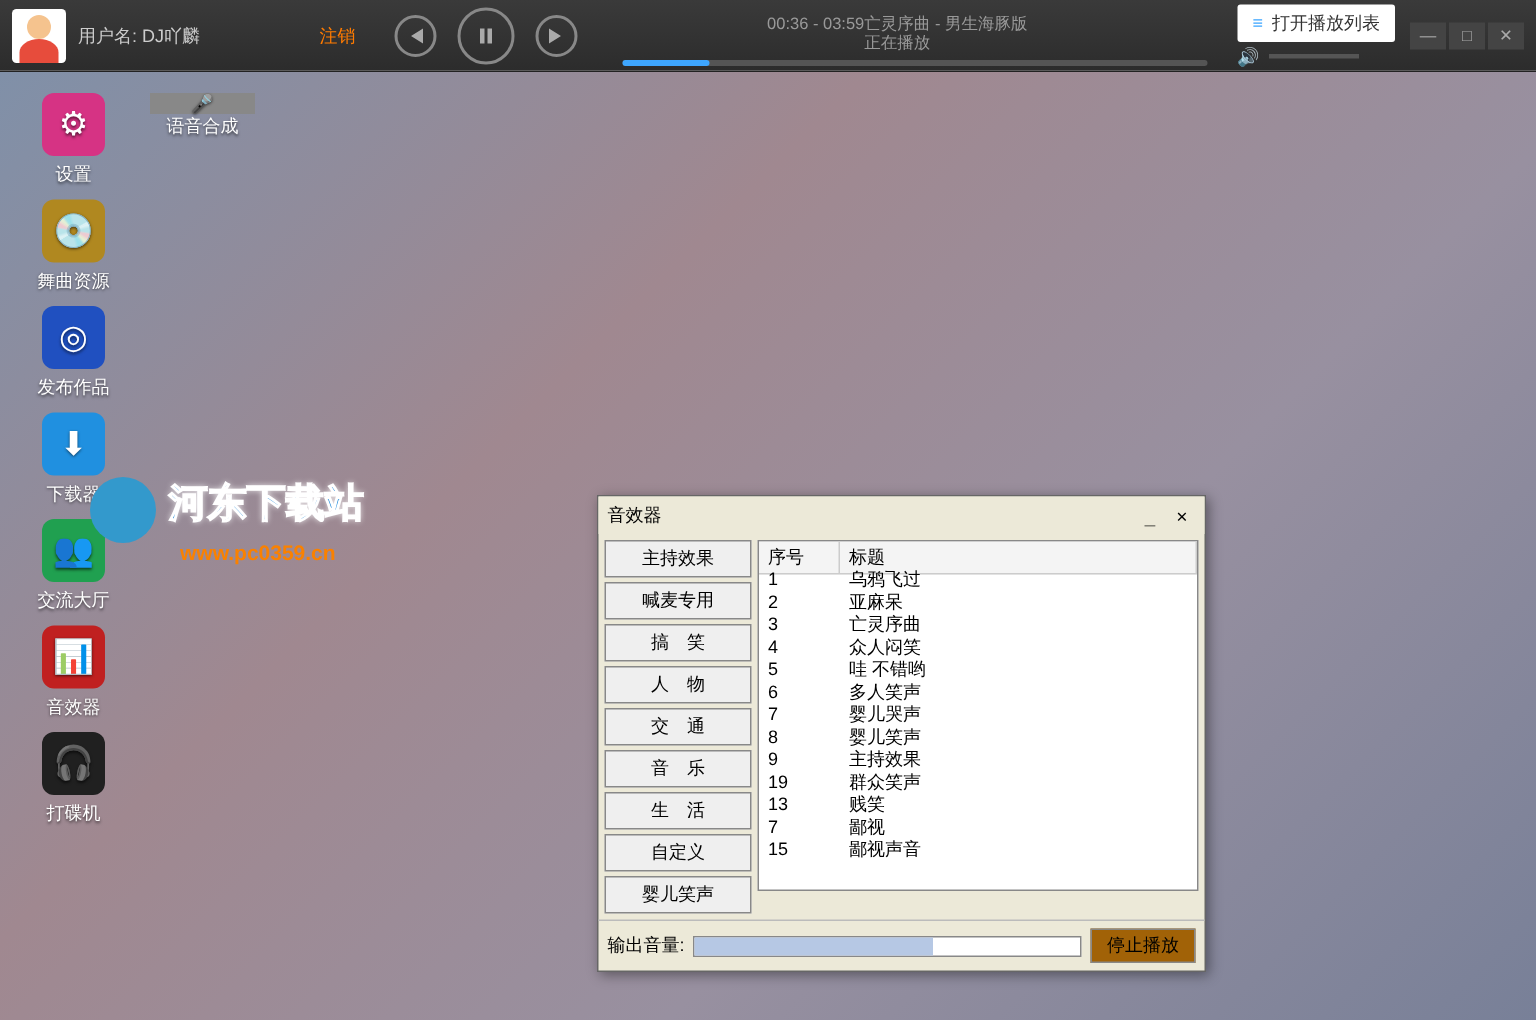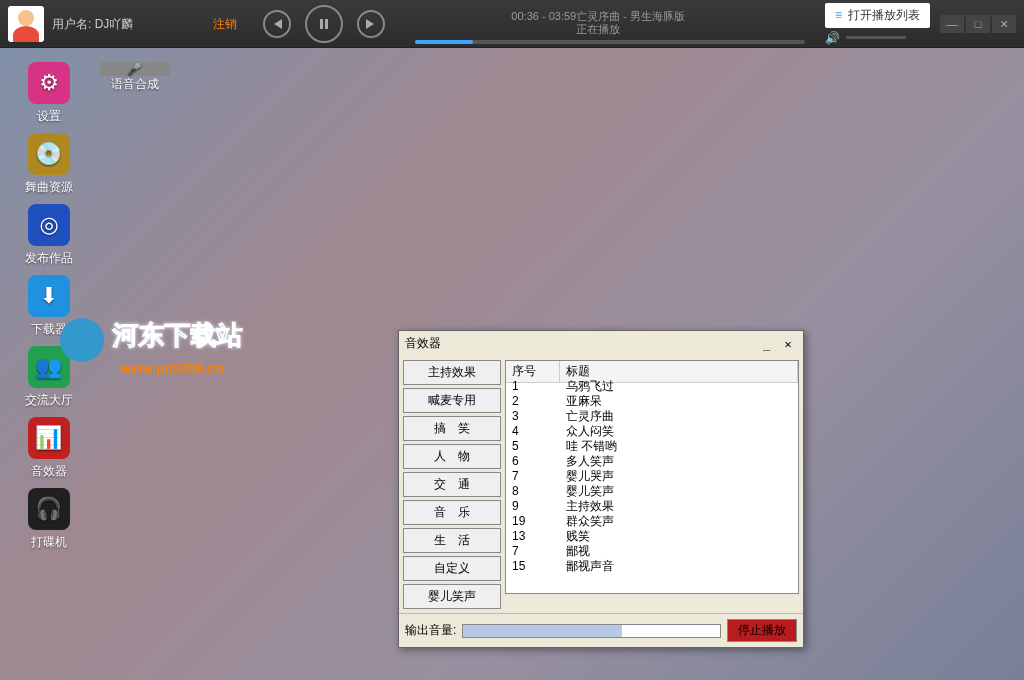--- a/index.html
+++ b/index.html
@@ -55,21 +55,21 @@
 .list-head { display: flex; border-bottom: 1px solid #ccc; background: #f4f4f4; font-size: 12px; }
 .list-head div { padding: 2px 6px; border-right: 1px solid #ccc; }
 .lh-num { width: 54px; }
 .list-rows { position: absolute; top: 18px; left:0; right:0; bottom:0; overflow-y:auto; }
 .lrow { display: flex; font-size: 12px; line-height: 15px; cursor: pointer; }
 .lrow .c1 { width: 54px; padding-left: 6px; }
 .lrow .c2 { padding-left: 6px; }
 .dialog-foot { display: flex; align-items: center; padding: 5px 6px; gap: 6px; border-top: 1px solid #bbb; }
 .volbar { flex: 1; height: 14px; background: #fff; border: 1px solid #888; position: relative; }
 .volbar-fill { height: 100%; background: #b6c8e4; width: 62%; }
-.stop-btn { border: 1px solid #888; background: #b91c1c; padding: 2px 10px; cursor: pointer; font-size:12px;}
+.stop-btn { border: 1px solid #888; background: #a16207; padding: 2px 10px; cursor: pointer; font-size:12px;}
 </style>
 </head>
 <body>
 
 <div class="topbar">
   <div class="user-box">
     <div class="avatar"></div>
     <div class="user-info">
       <div class="user-line">
         <span><span>用户名:</span> <span>DJ吖麟</span></span>

